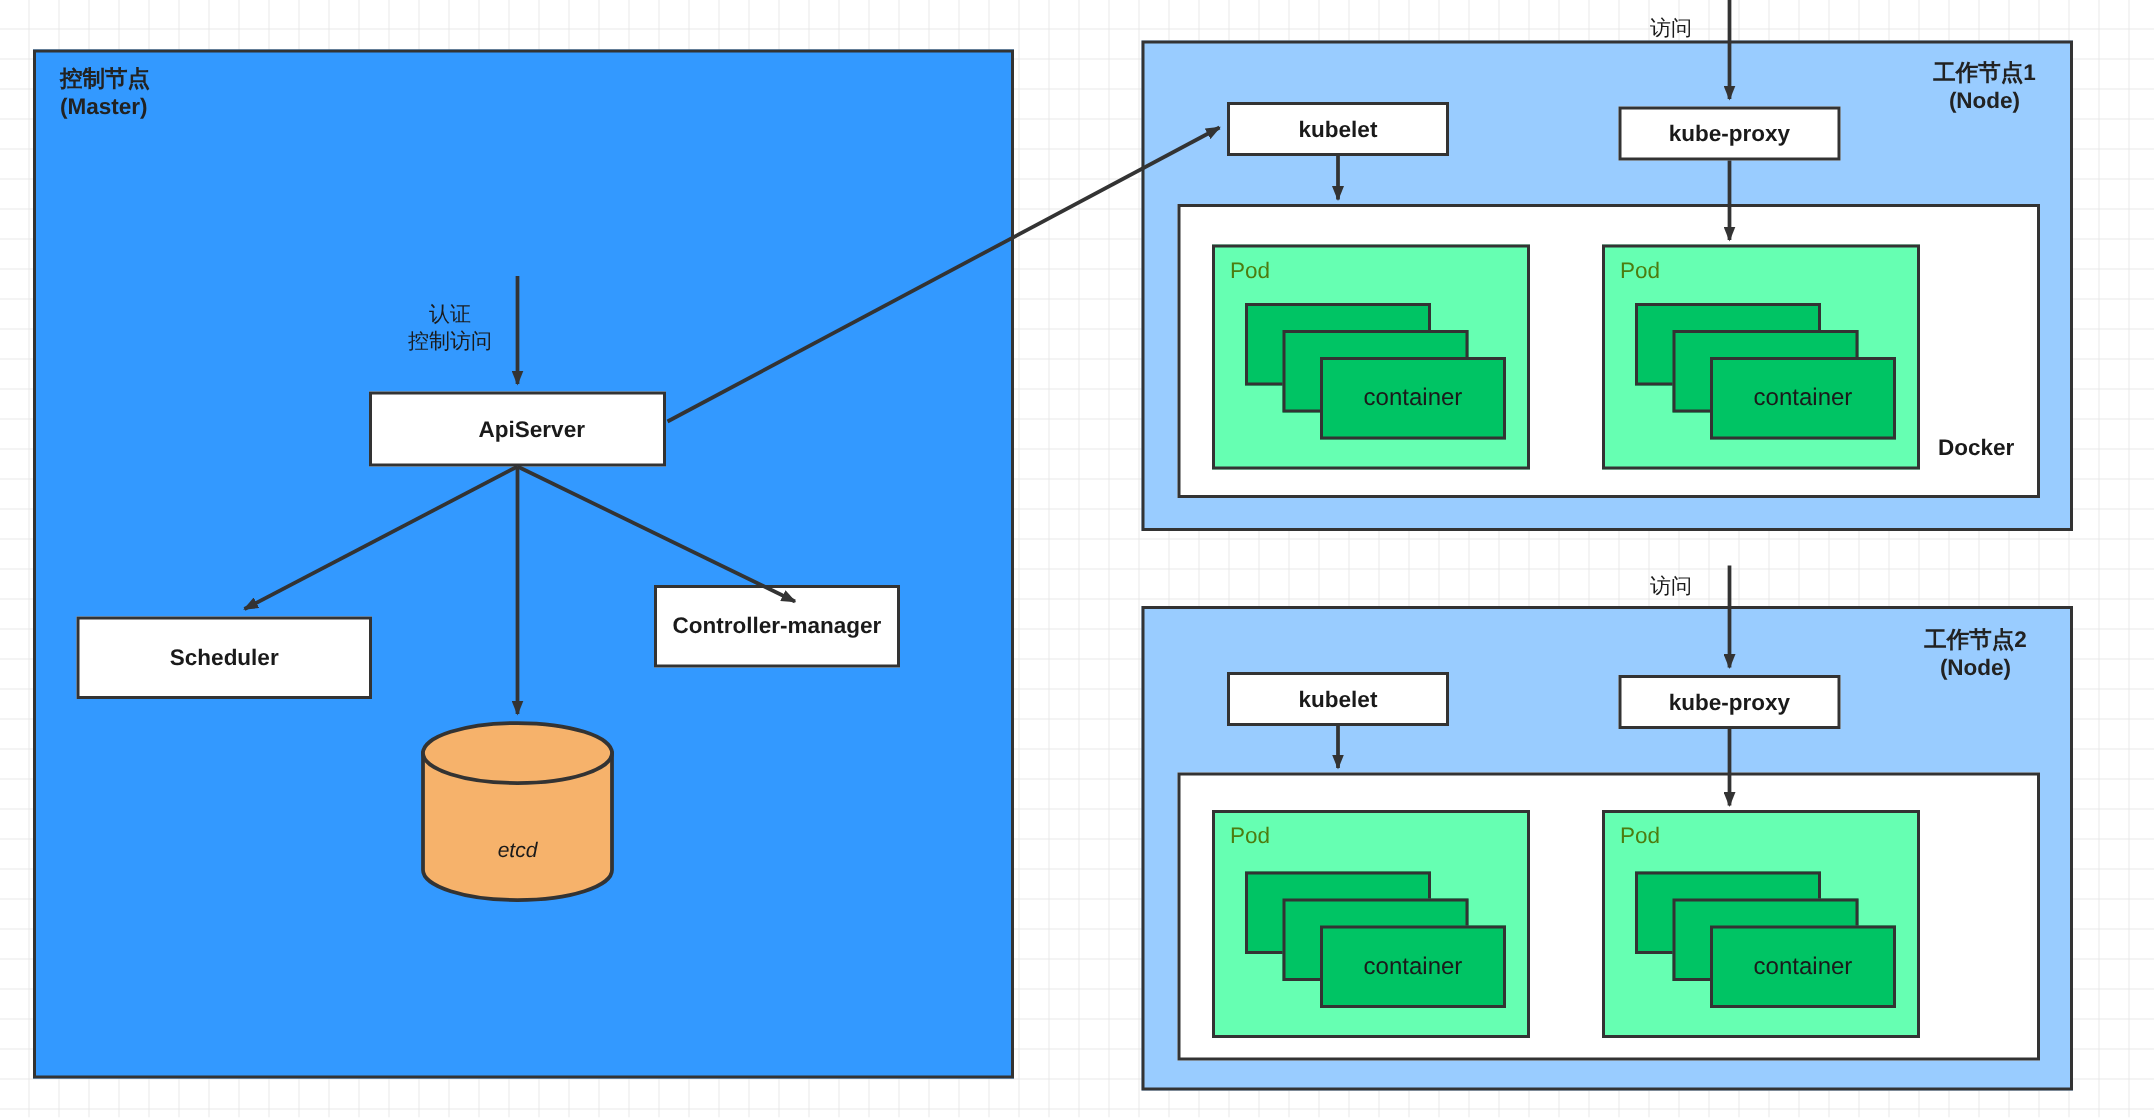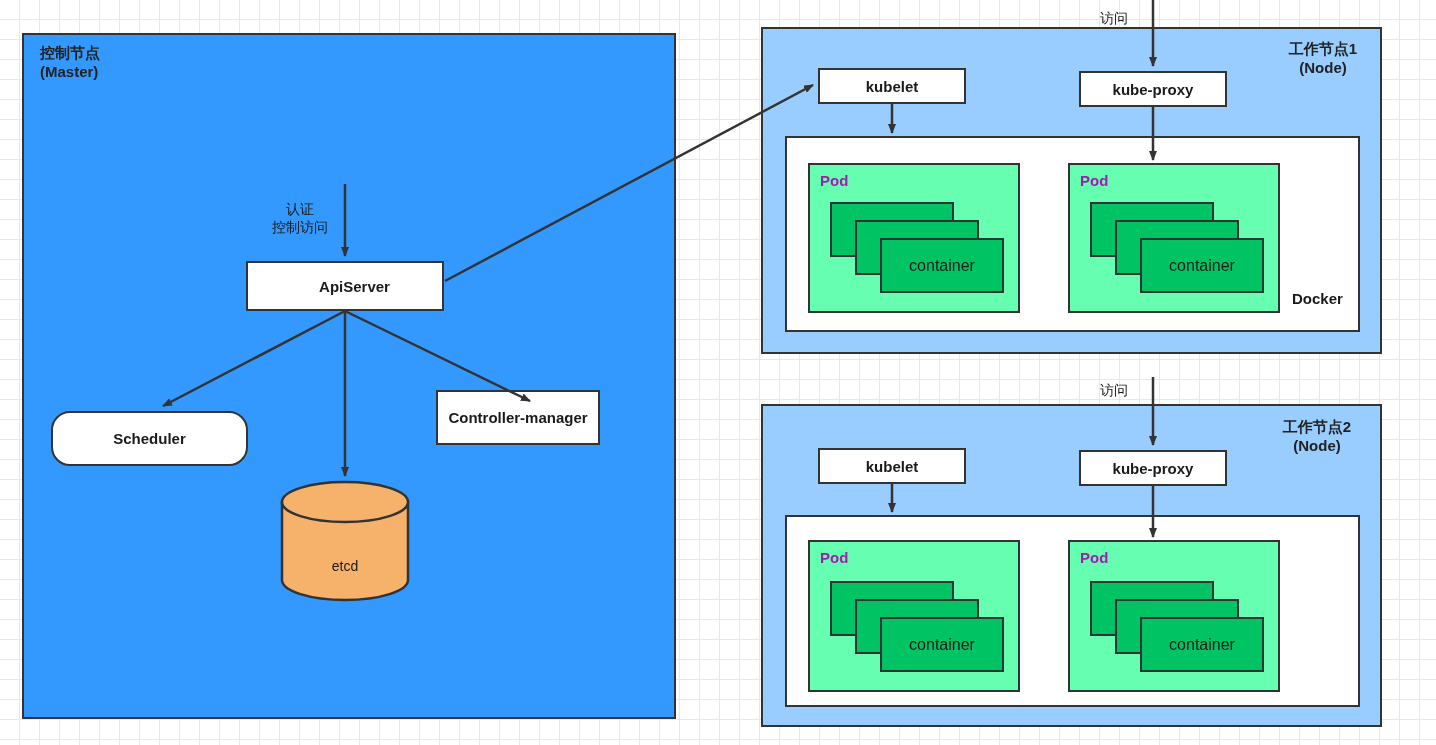--- a/index.html
+++ b/index.html
@@ -86,23 +86,23 @@
   }
 
   
   .pod {
     background: #66ffb2;
   }
   .pod-label {
     position: absolute;
     left: 10px;
     top: 7px;
-    color: #a21caf;
-    font-size: 15px;
-    font-weight: bold;
+    color: #4d7c0f;
+    font-size: 15px;
+    font-weight: normal;
   }
 
   
   .container-box {
     background: #00c464;
     display: flex;
     align-items: center;
     justify-content: center;
     color: #1a1a1a;
     font-size: 16px;
@@ -143,34 +143,34 @@
 (Master)</div>
 
 
   <div class="edge-label" style="left:265px; top:200px; width:70px;">认证
 控制访问</div>
 
   <div class="box component" style="left:246px; top:261px; width:198px; height:50px;padding-left:19px;">
     <span>ApiServer</span>
   </div>
 
-  <div class="box component" style="left:51px; top:411px; width:197px; height:55px;border-radius:19px;">
+  <div class="box component" style="left:51px; top:411px; width:197px; height:55px;">
     <span>Scheduler</span>
   </div>
 
   <div class="box component" style="left:436px; top:390px; width:164px; height:55px;">
     <span>Controller-manager</span>
   </div>
 
   <div class="etcd" style="left:280px; top:480px; width:130px; height:122px;">
     <svg width="130" height="122" viewBox="0 0 130 122">
       <path d="M2,22 L2,100 A63,20 0 0 0 128,100 L128,22 Z" fill="#f6b26b" stroke="#333333" stroke-width="2.5"></path>
       <ellipse cx="65" cy="22" rx="63" ry="20" fill="#f6b26b" stroke="#333333" stroke-width="2.5"></ellipse>
     </svg>
-    <div class="etcd-text" style="top:78px; left:0;">etcd</div>
+    <div class="etcd-text" style="top:78px; left:0;font-style:italic;">etcd</div>
   </div>
 
   <div class="box worker" style="left:761px; top:27px; width:621px; height:327px;"></div>
   <div class="worker-label" style="left:1258px; top:40px; width:130px;">工作节点1
 (Node)</div>
   <div class="edge-label" style="left:1094px; top:9px; width:40px;">访问</div>
 
   <div class="box component" style="left:818px; top:68px; width:148px; height:36px;">
     <span>kubelet</span>
   </div>

